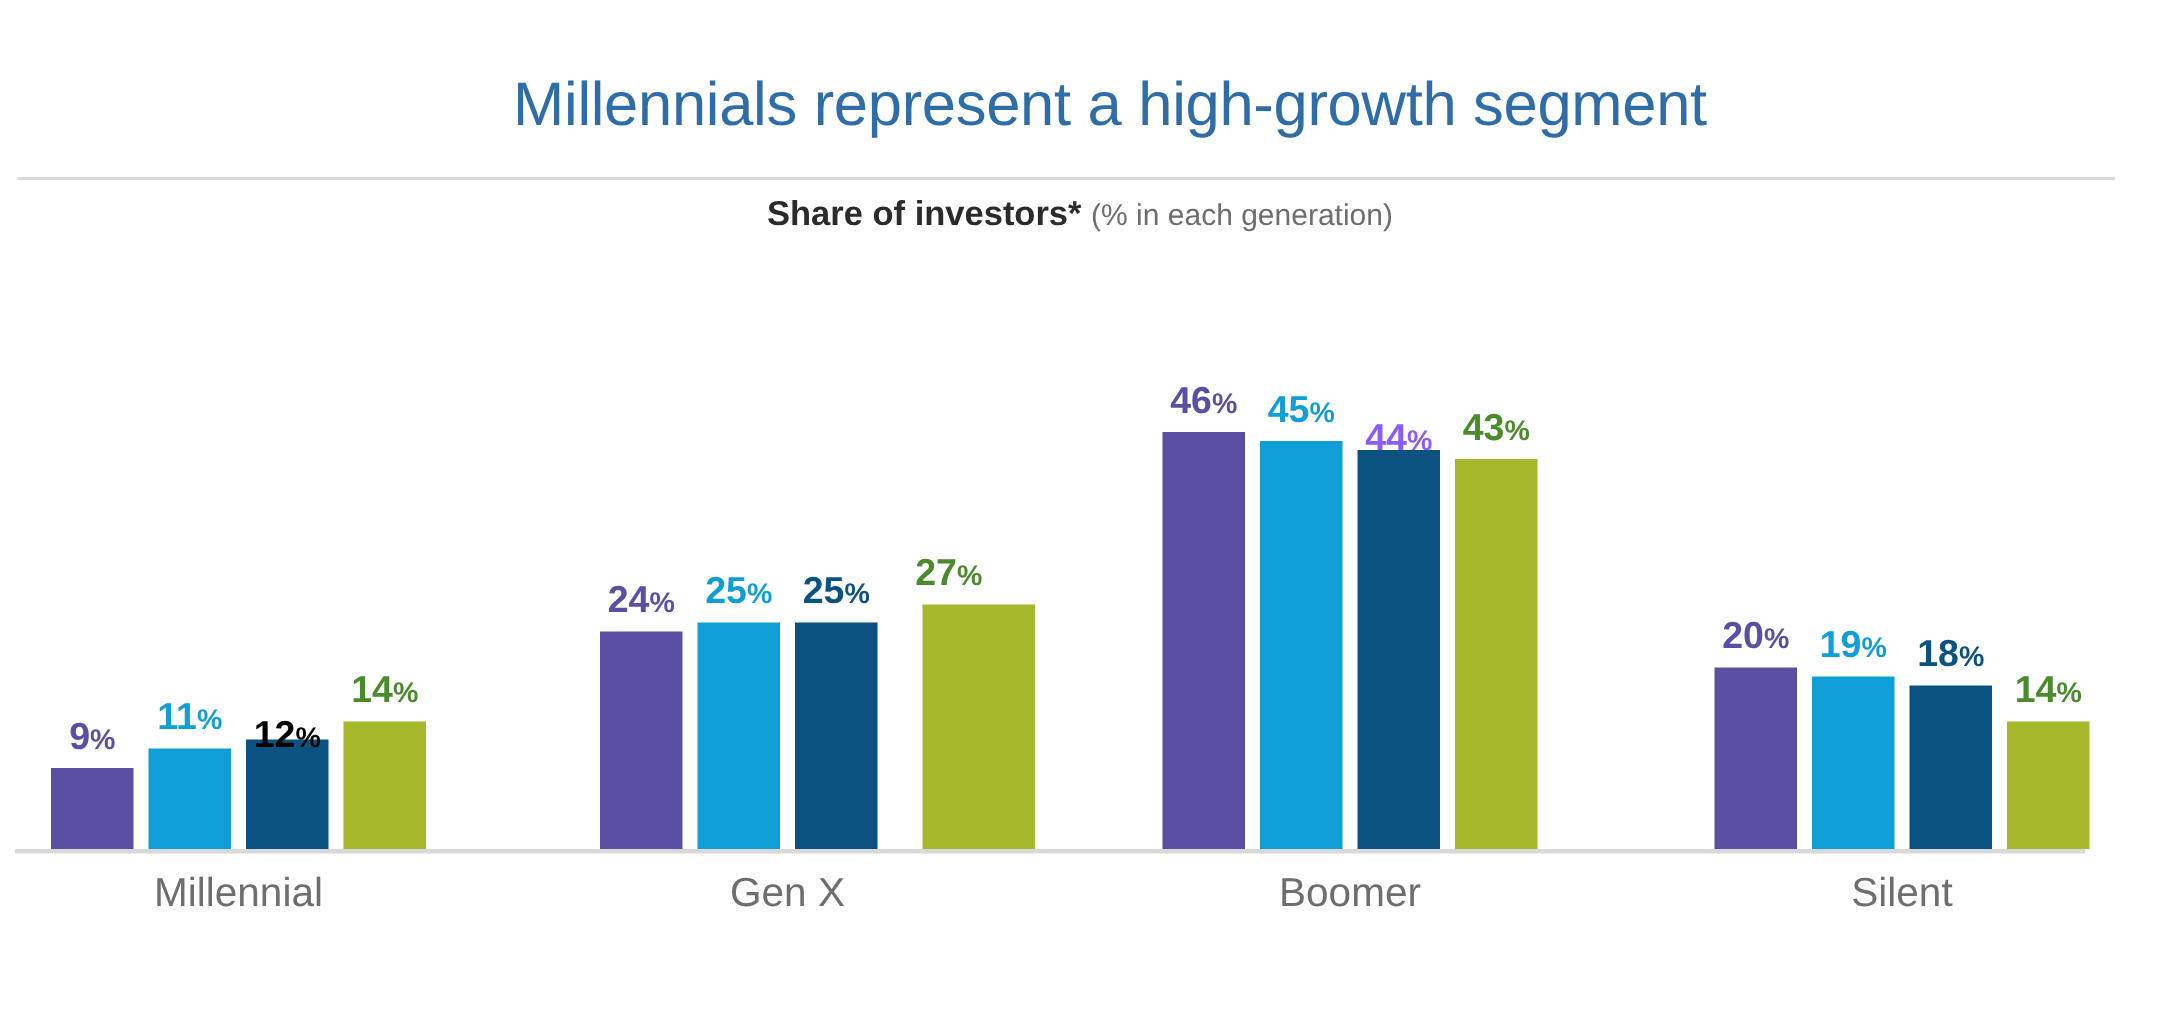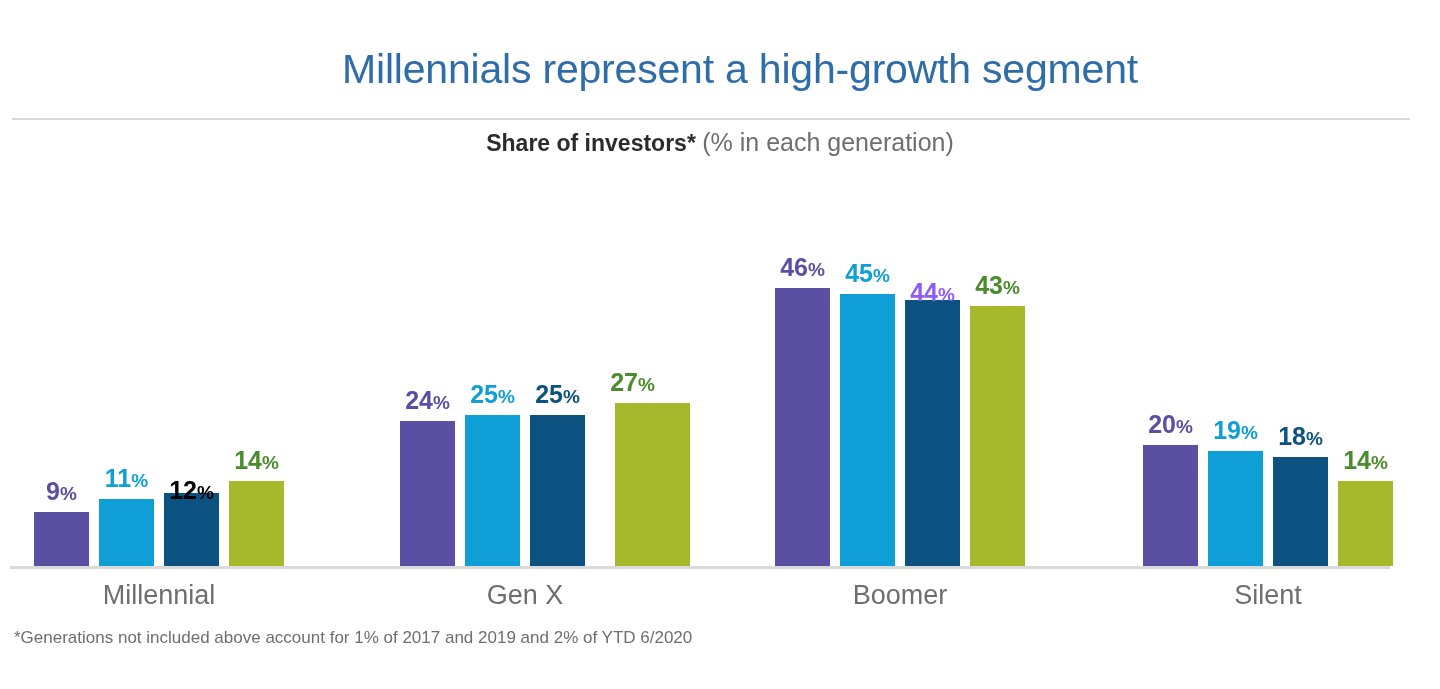--- a/index.html
+++ b/index.html
@@ -60,21 +60,21 @@
     line-height: 28px;
     white-space: nowrap;
   }
   #legend-heading .lg-strong {
     font-weight: bold;
     color: #2b2b2b;
   }
   #legend-heading .lg-sub {
     font-weight: normal;
     color: #6E6E6E;
-    font-size: 25px;
+    font-size: 20px;
   }
   #legend-items {
     margin-top: 3px;
     white-space: nowrap;
     font-size: 0;
   }
   .legend-item {
     display: inline-block;
     vertical-align: middle;
     margin: 0 13px;
@@ -238,15 +238,14 @@
       </div>
     <div id="cats-layer">
         <div class="cat-label" style="left: 34px; width: 250px;">Millennial</div>
         <div class="cat-label" style="left: 400px; width: 250px;">Gen X</div>
         <div class="cat-label" style="left: 775px; width: 250px;">Boomer</div>
         <div class="cat-label" style="left: 1143px; width: 250px;">Silent</div>
       </div>
     <div id="baseline"></div>
   </div>
 
-  <div id="footnote">*Generations not included above account for 1% of 2017 and 2019 and 2% of YTD 6/2020</div>
 
 </div>
 
 </body></html>

